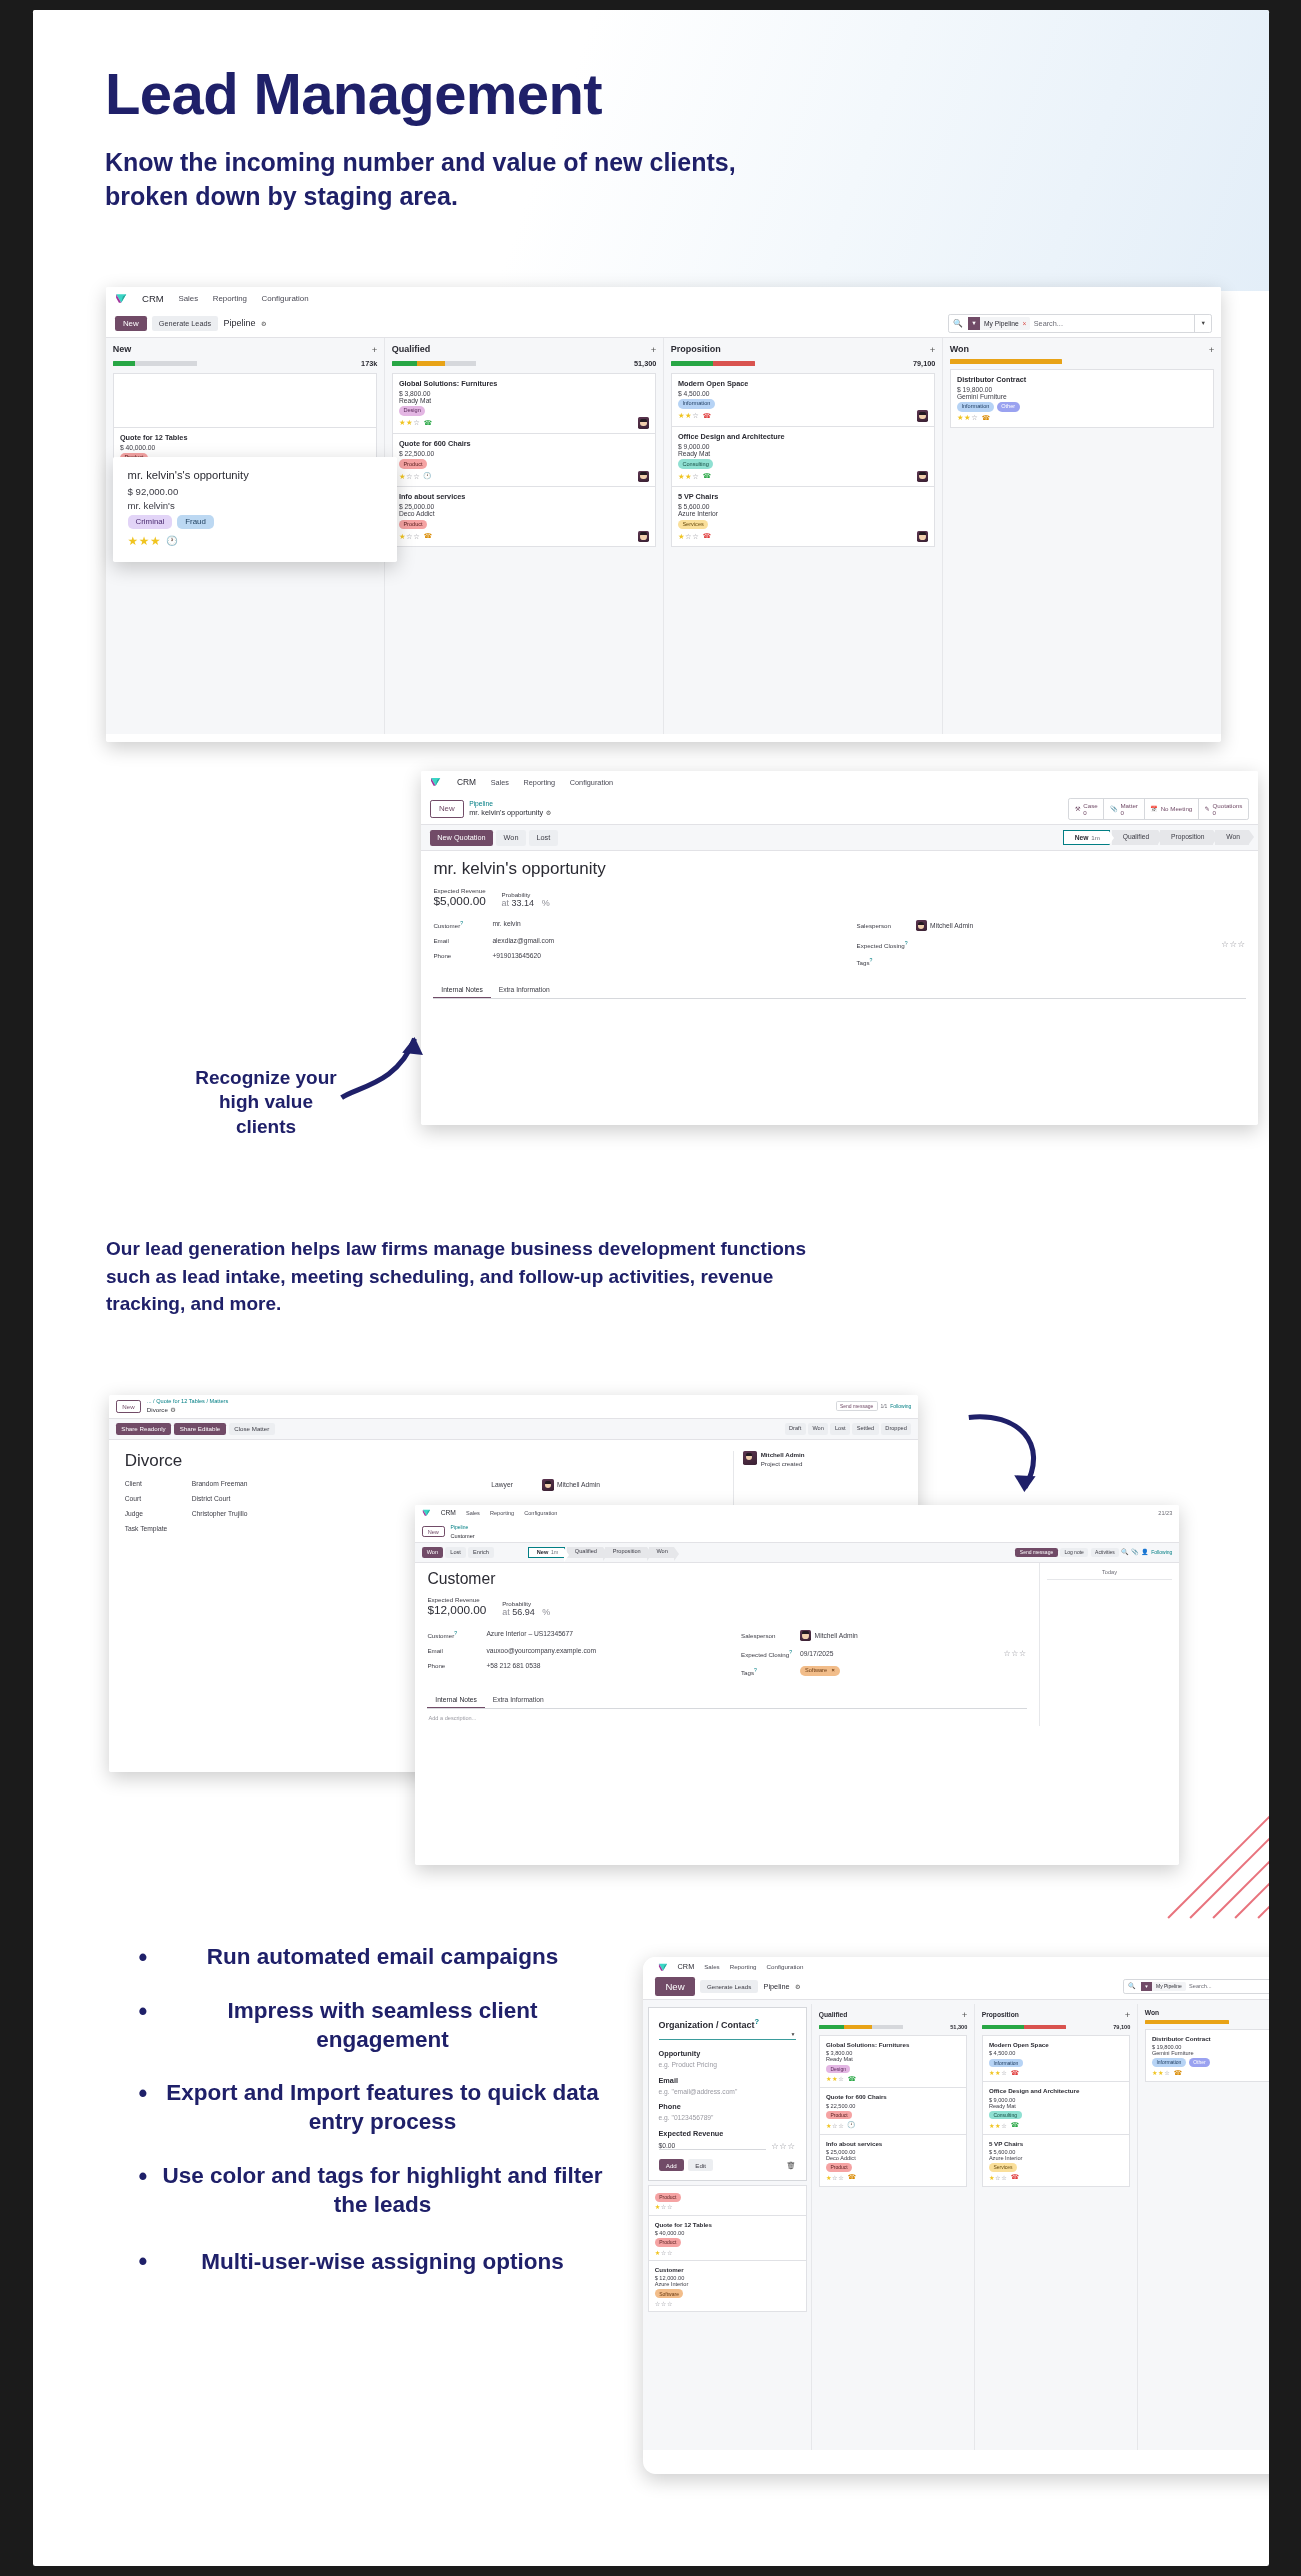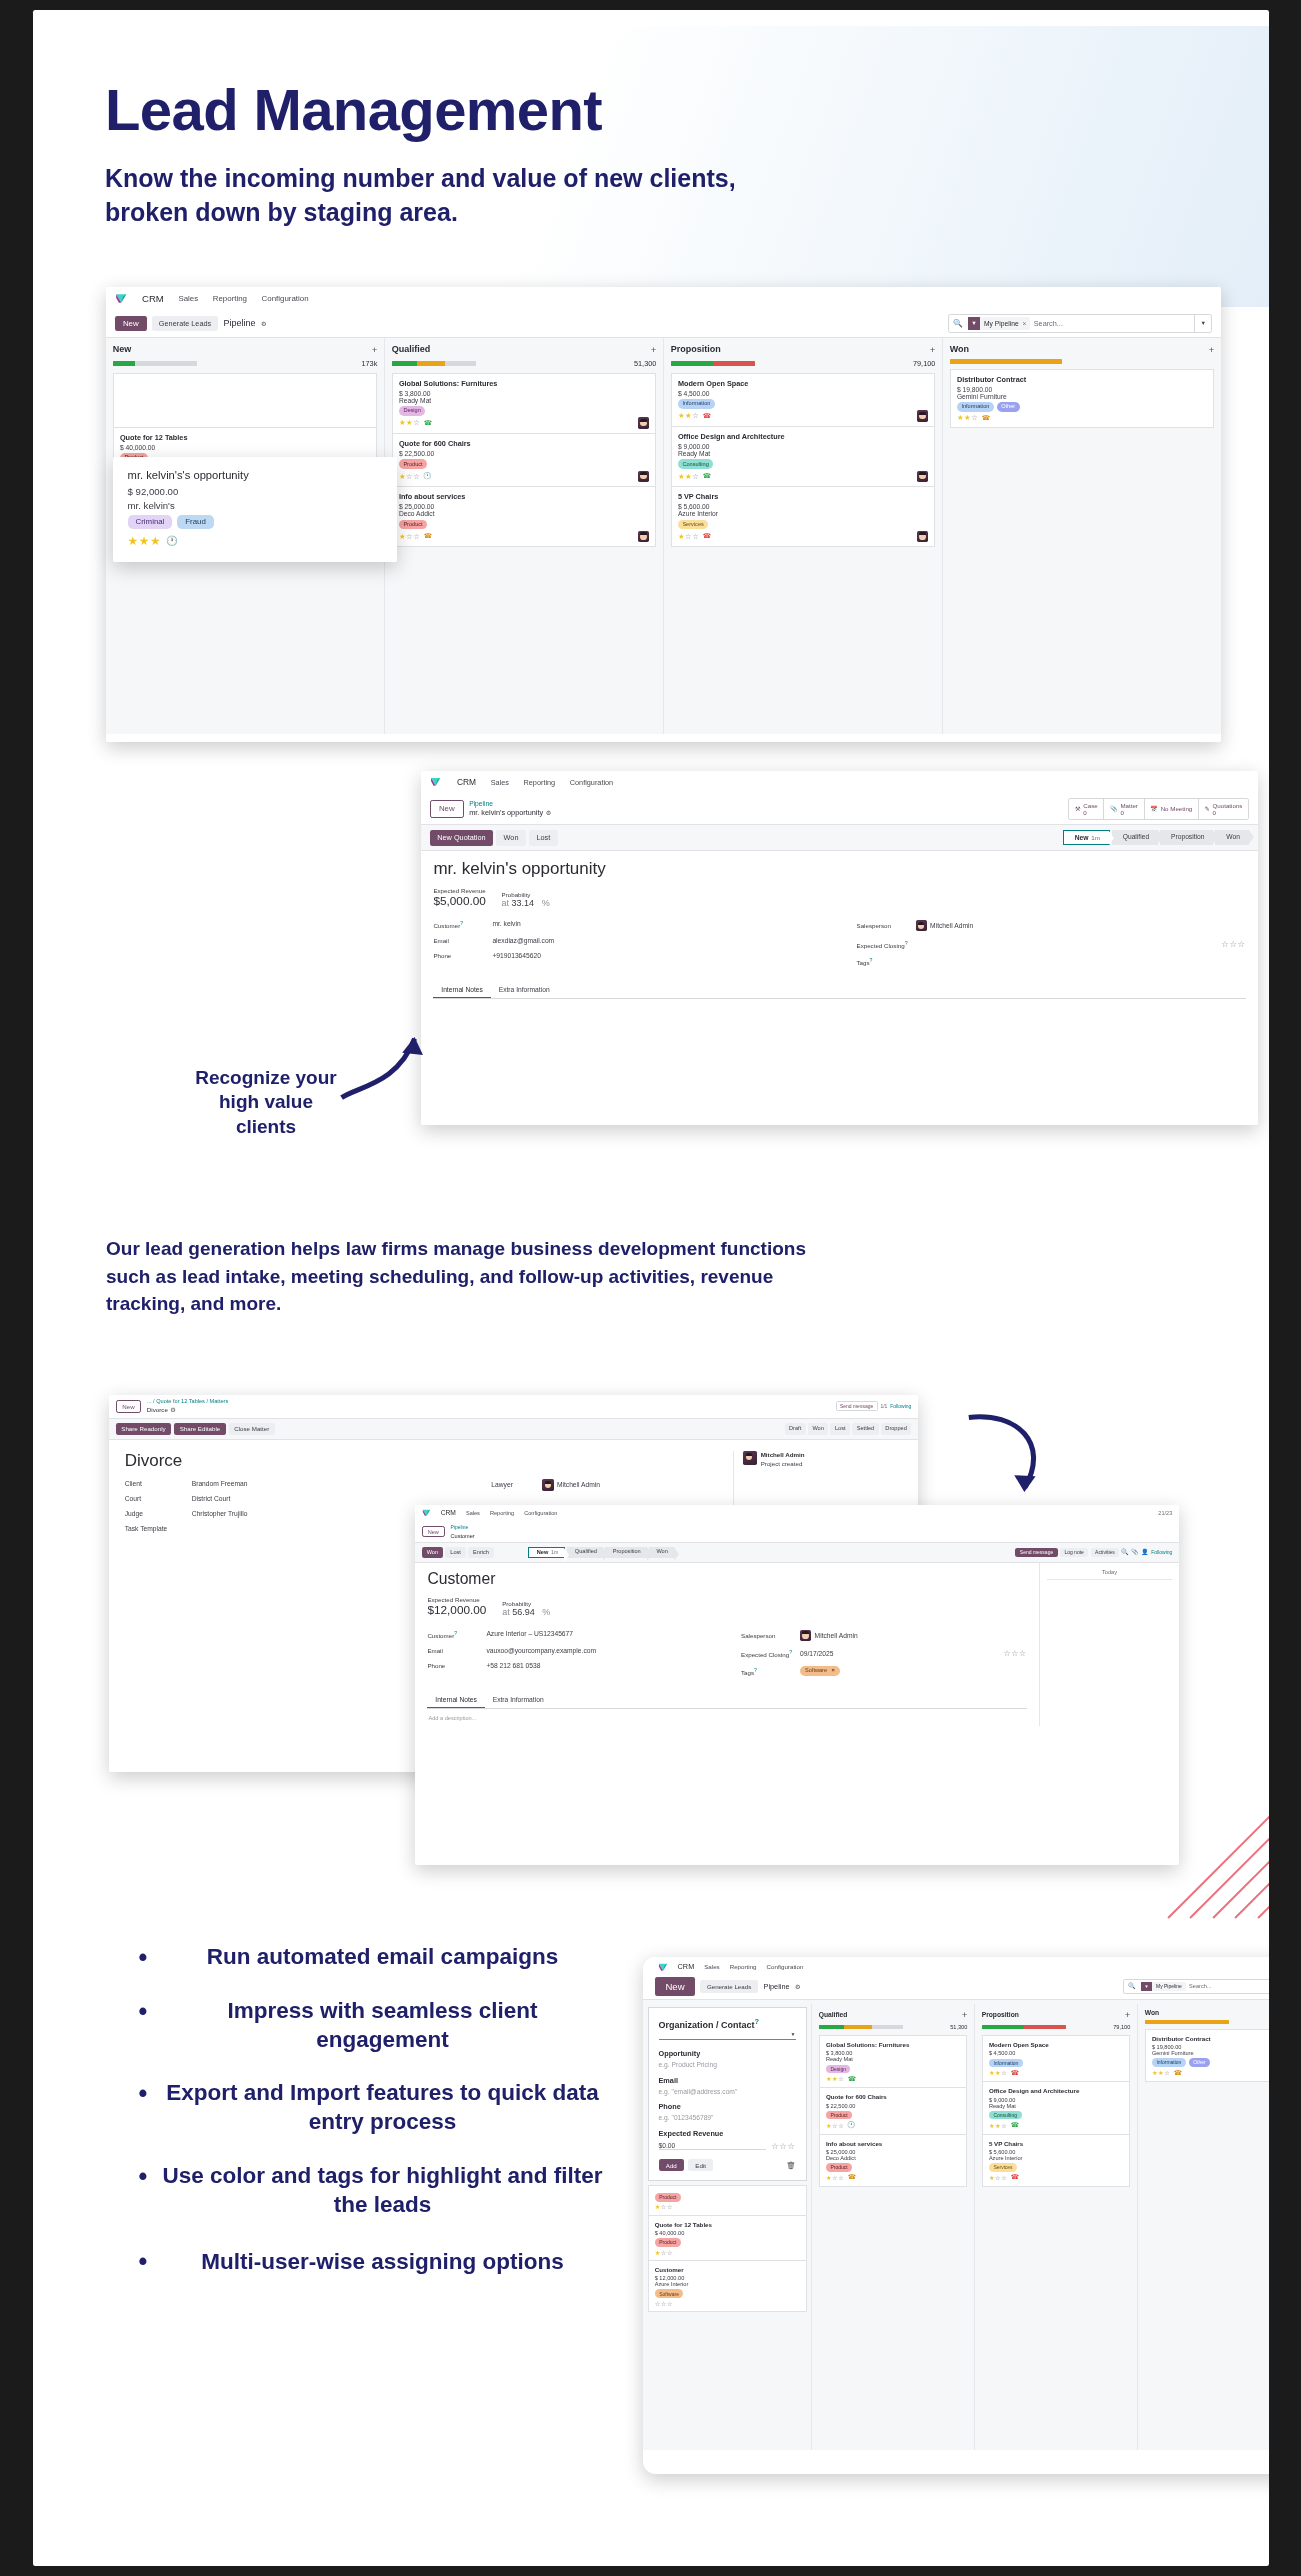--- a/index.html
+++ b/index.html
@@ -15,21 +15,20 @@
     background:#ffffff;
     border-radius:2.2px;
     overflow:hidden;
   }
   
   .hero {
     position:relative;
     height:281px;
     background:linear-gradient(110deg,#ffffff 0%,#ffffff 42%,#f3f8fc 66%,#e3eef8 100%);
     padding:54px 12px 0 72px;
-    margin-top:16px;
   }
   .hero h1 {
     font-size:58px; font-weight:bold; color:#1f2069;
     letter-spacing:-0.6px; line-height:1.05;
   }
   .hero .sub {
     margin-top:21.4px;
     font-size:25px; font-weight:bold; color:#1f2069; line-height:1.35;
   }
   
@@ -61,21 +60,21 @@
   .searchcaret { margin-left:auto; border-left:0.6px solid #d6d8dc; padding:0 5px; color:#444; font-size:5.6px; height:100%; display:flex;align-items:center; }
   
   .kanban { display:flex; background:#f6f7f9; }
   .kcol { flex:1 1 0; min-width:0; padding:5.6px 6.7px; border-right:0.6px solid #e6e7ea; }
   .kcol-head { display:flex; align-items:center; justify-content:space-between; }
   .kcol-head .t { font-size:9px; font-weight:bold; color:#2b2b33; }
   .kcol-head .plus { color:#555; font-size:9.6px; }
   .kprog { display:flex; align-items:center; justify-content:space-between; margin:3.9px 0 5px; }
   .bar { height:5px; flex:1; background:#d6d8dc; border-radius:0.6px; display:flex; overflow:hidden; margin-right:5.6px; max-width:84px; }
   .bar i { display:block; height:100%; }
-  .kamt { font-size:7.3px; font-weight:normal; color:#2b2b33; }
+  .kamt { font-size:7.3px; font-weight:bold; color:#2b2b33; }
   .kcard { background:#fff; border:0.6px solid #e0e1e5; border-bottom:none; padding:5px 6.2px 4.5px; }
   .kcard:last-child { border-bottom:0.6px solid #e0e1e5; }
   .kcard .nm { font-size:7.3px; font-weight:bold; color:#2b2b33; margin-bottom:2.2px; }
   .kcard .amt { font-size:6.7px; color:#3b3b44; }
   .kcard .co { font-size:6.7px; color:#3b3b44; }
   .tags { margin:2.2px 0 1.7px; display:flex; gap:2.8px; flex-wrap:wrap; }
   .tag { font-size:5.6px; padding:1.1px 4.5px; border-radius:5px; line-height:1.3; }
   .t-prod { background:#f5a3a3; color:#5d2222; }
   .t-design { background:#e3b6e3; color:#5a2a5a; }
   .t-info { background:#b6d3f5; color:#213f63; }

